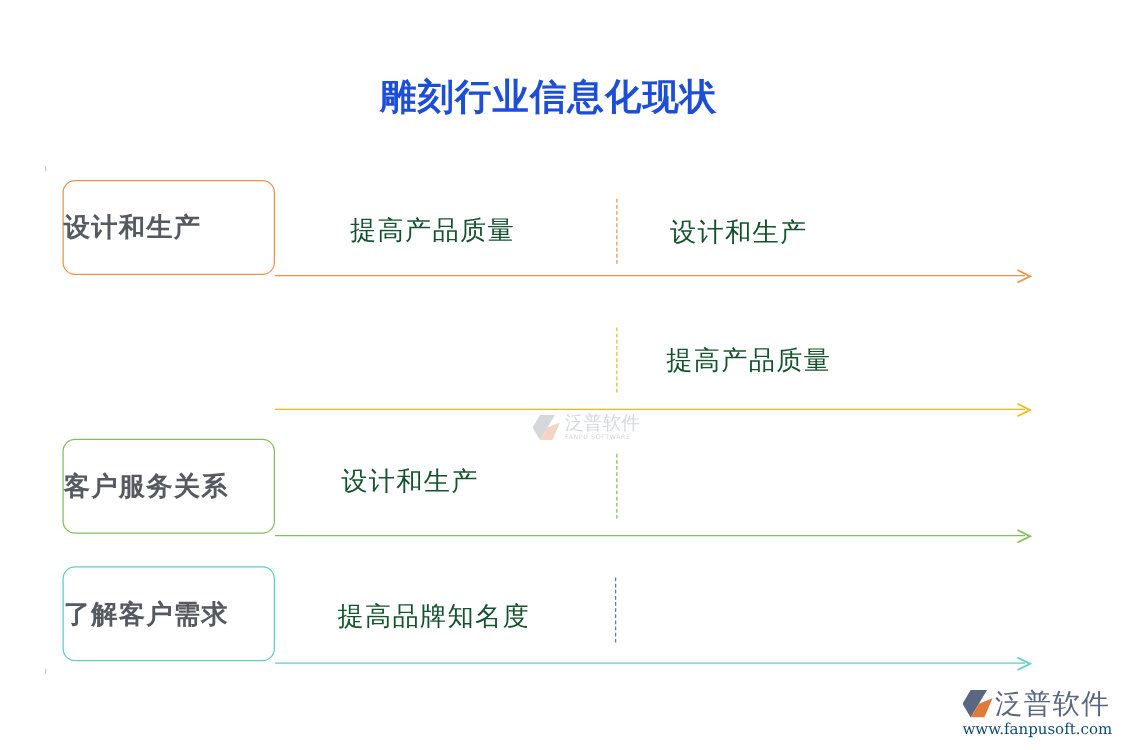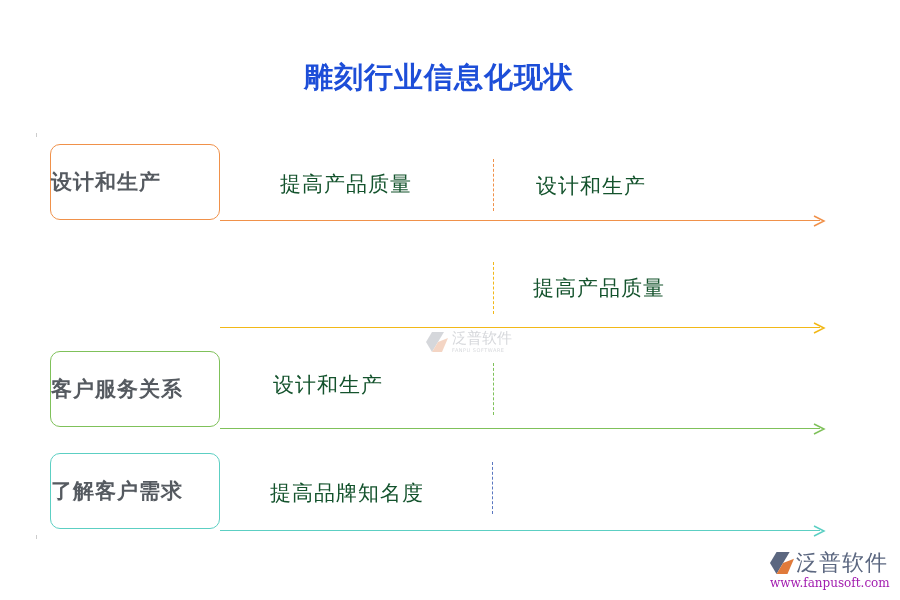--- a/index.html
+++ b/index.html
@@ -24,21 +24,21 @@
       white-space: nowrap;
     }
     .divider { position: absolute; width: 0; height: 52px; border-left: 1.5px dashed; }
     .arrow-line { position: absolute; left: 220px; width: 600px; height: 0; border-top: 1.5px solid; }
     .arrow-head { position: absolute; width: 16px; height: 12px; }
     .wm-center { position: absolute; left: 426px; top: 332px; opacity: 0.35; }
     .wm-center .wm-text { position: absolute; left: 26px; top: -3px; font-size: 15px; color: #8a8f99; white-space: nowrap; }
     .wm-center .wm-sub { position: absolute; left: 26px; top: 15px; font-size: 5px; color: #8a8f99; white-space: nowrap; letter-spacing: 0.5px; }
     .wm-corner { position: absolute; left: 770px; top: 552px; }
     .wm-corner .wm-text { position: absolute; left: 26px; top: -4px; font-size: 22px; color: #5b6780; white-space: nowrap; letter-spacing: 1px; }
-    .wm-corner .wm-sub { position: absolute; left: 0px; top: 24px; font-family: "DejaVu Serif", serif; font-size: 12px; color: #a21caf; white-space: nowrap; }
+    .wm-corner .wm-sub { position: absolute; left: 0px; top: 24px; font-family: "DejaVu Serif", serif; font-size: 12px; color: #0c4a6e; white-space: nowrap; }
   </style>
 </head>
 <body>
 
 <div class="title">雕刻行业信息化现状</div>
 
 <div class="tick" style="top:133px"></div>
 <div class="tick" style="top:535px"></div>
 
 <div class="row" style="top:144px">

